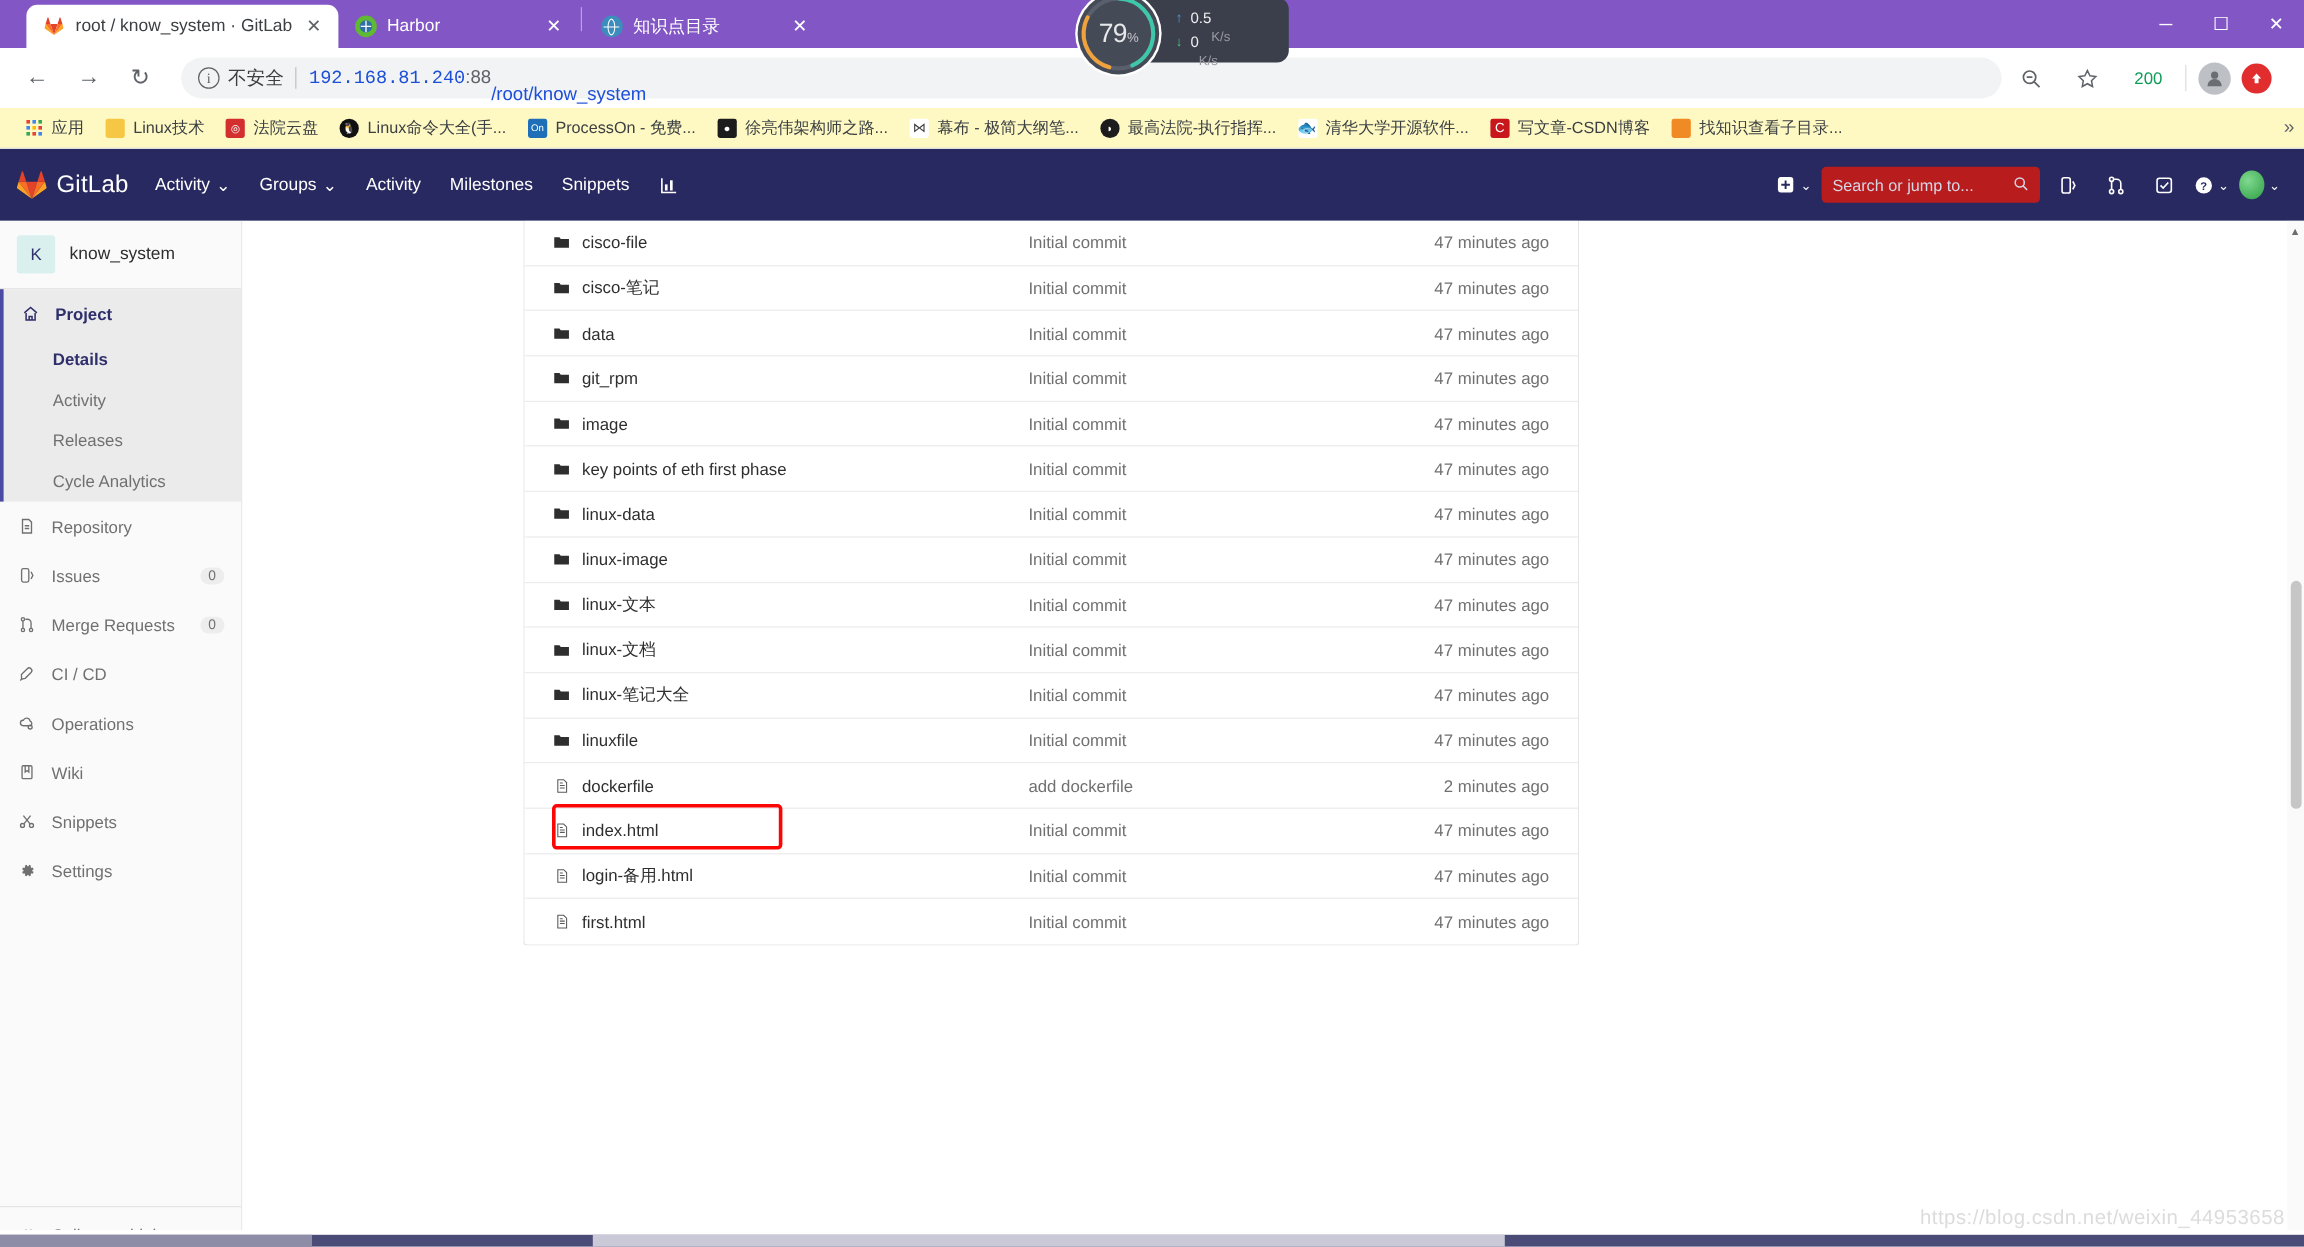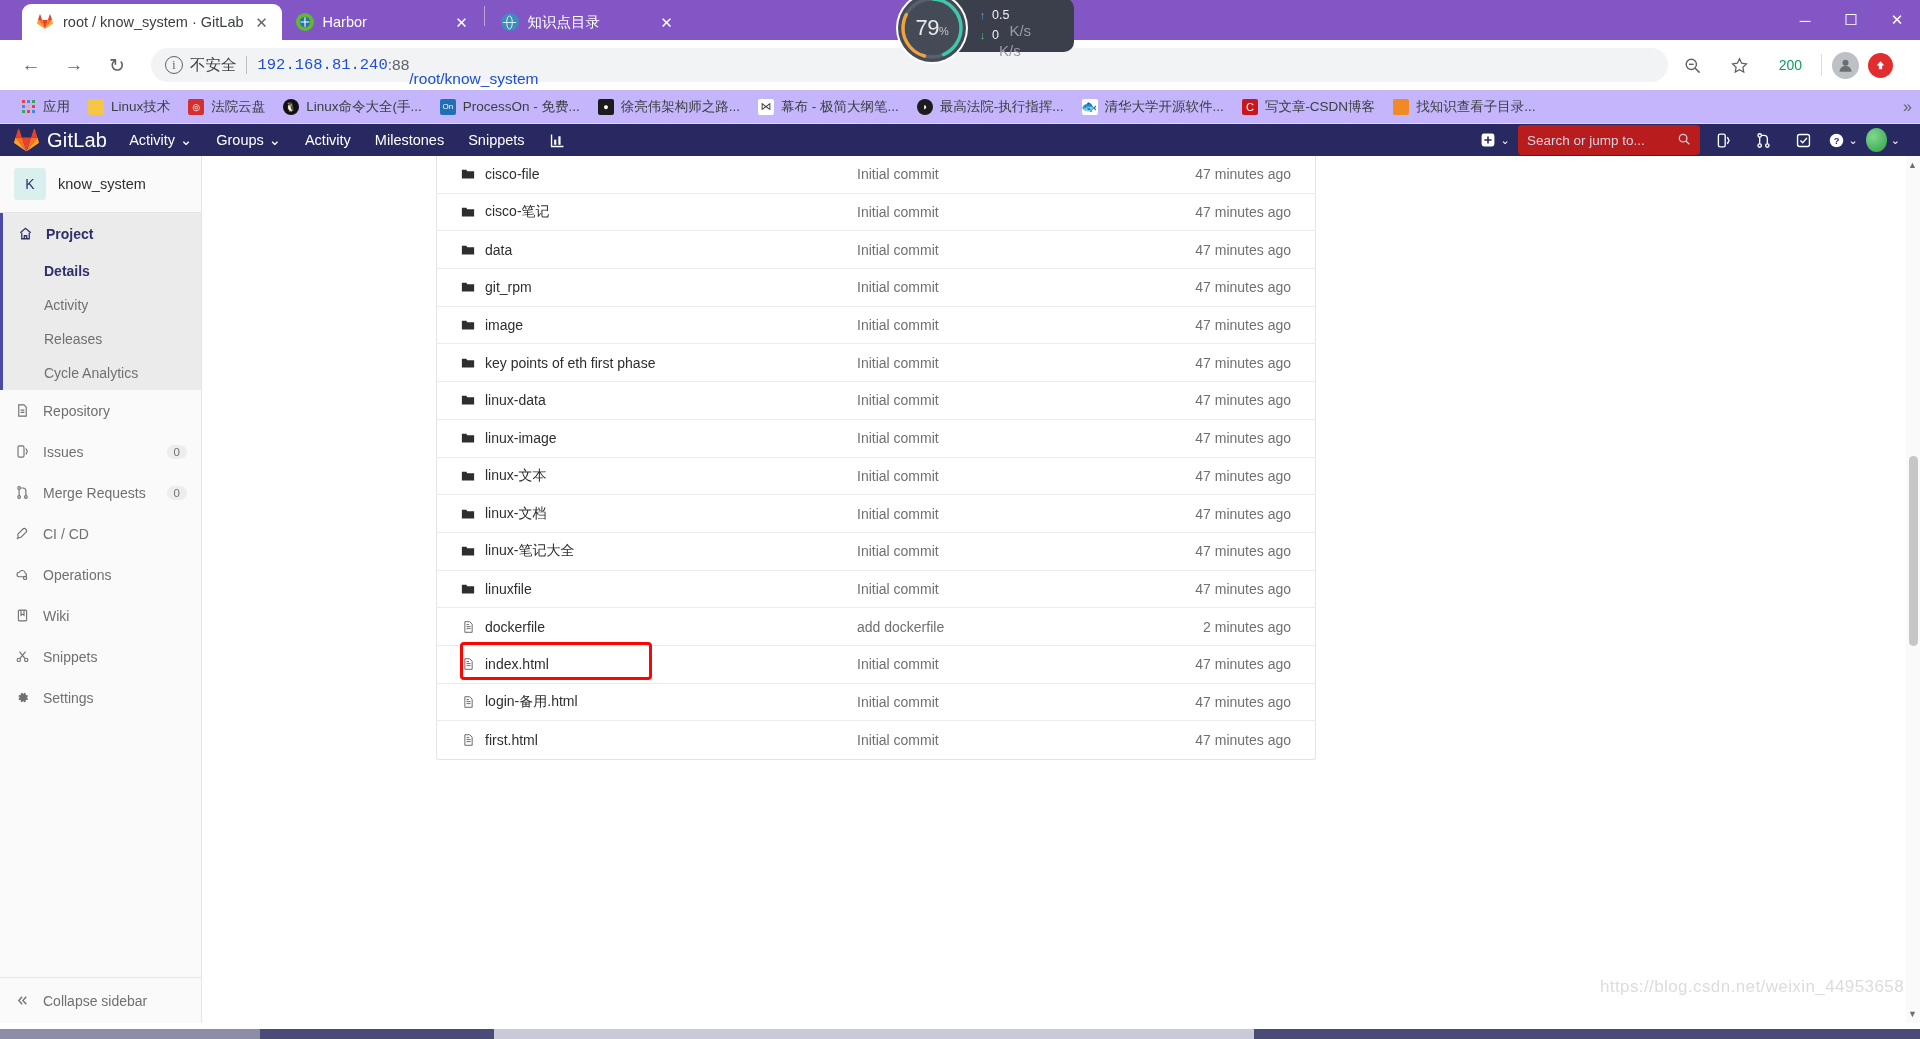--- a/index.html
+++ b/index.html
@@ -81,21 +81,21 @@
   .ring svg { position: absolute; left:0; top:0; }
   .ring-label {
     position: relative; z-index: 3; color: #e8e8ea;
     font-size: 22px; font-weight: 400; letter-spacing: -.5px;
   }
   .ring-label span { font-size: 11px; color:#c5c5cc; }
   .spd-row { display:flex; align-items:center; height:20px; color:#f0f0f2; font-size:12.5px; }
   .spd-row .arrow { width:13px; font-size:11px; text-align:center; margin-right:3px; }
   .spd-up { color:#4fa3e3; }
   .spd-dn { color:#4ec77a; }
-  .spd-unit { color:#9a9aa3; font-size:15px;margin-top:31px; }
+  .spd-unit { color:#9a9aa3; font-size:11px;margin-top:31px; }
 
   
   .omnirow {
     height: 50px; background: #ffffff; display: flex; align-items: center;
     padding: 0 14px;
   }
   .nav-ico {
     width: 34px; height: 34px; margin-right: 9px;
     display:flex; align-items:center; justify-content:center;
     color:#5f6368; font-size:19px; border-radius:50%;
@@ -123,21 +123,21 @@
     display:flex;align-items:center;justify-content:center;
   }
   .update-ic {
     width:25px;height:25px;border-radius:50%;background:#e12d2d;
     display:flex;align-items:center;justify-content:center;color:#fff;
     font-size:13px;
   }
 
   
   .bookmarks {
-    height: 34px; background:#c4b5fd; display:flex; align-items:center;
+    height: 34px; background:#fef9c3; display:flex; align-items:center;
     padding: 0 12px; border-bottom:1px solid #dadce0; gap: 2px;
     overflow: hidden; position: relative;
   }
   .bm {
     display:flex; align-items:center; height:26px; padding:0 8px;
     border-radius:4px; font-size:13.5px; color:#3c4043; white-space:nowrap;
     max-width: 170px;
   }
   .bm-ic {
     width:16px;height:16px;flex:0 0 16px;margin-right:7px;border-radius:2px;
@@ -146,21 +146,21 @@
   }
   .bm-label { overflow:hidden; text-overflow:ellipsis; }
   .bm-overflow { position:absolute; right:8px; color:#5f6368; font-size:16px; }
 
   
   .appgrid { display:grid; grid-template-columns:repeat(3,3px); gap:2px; }
   .appgrid i { width:3px;height:3px;display:block; }
 
   
   .gl-nav {
-    height: 32px; background:#292961; display:flex; align-items:center;
+    height: 60px; background:#292961; display:flex; align-items:center;
     padding-left: 14px; color:#fff;
   }
   .gl-logo { display:flex; align-items:center; margin-right: 22px; }
   .gl-logo-txt { font-size:20px; color:#fff; margin-left:8px; letter-spacing:.2px; }
   .gl-nav-items { display:flex; align-items:center; gap:24px; font-size:14.5px; }
   .gl-nav-item { display:flex; align-items:center; gap:5px; color:#fff; }
   .gl-nav-right { margin-left:auto; display:flex; align-items:center; gap:6px; padding-right:20px; }
   .gl-search {
     width: 182px; height:30px; background:#b91c1c; border-radius:4px;
     display:flex; align-items:center; padding:0 9px; color:#d6d6e7; font-size:13.5px;

